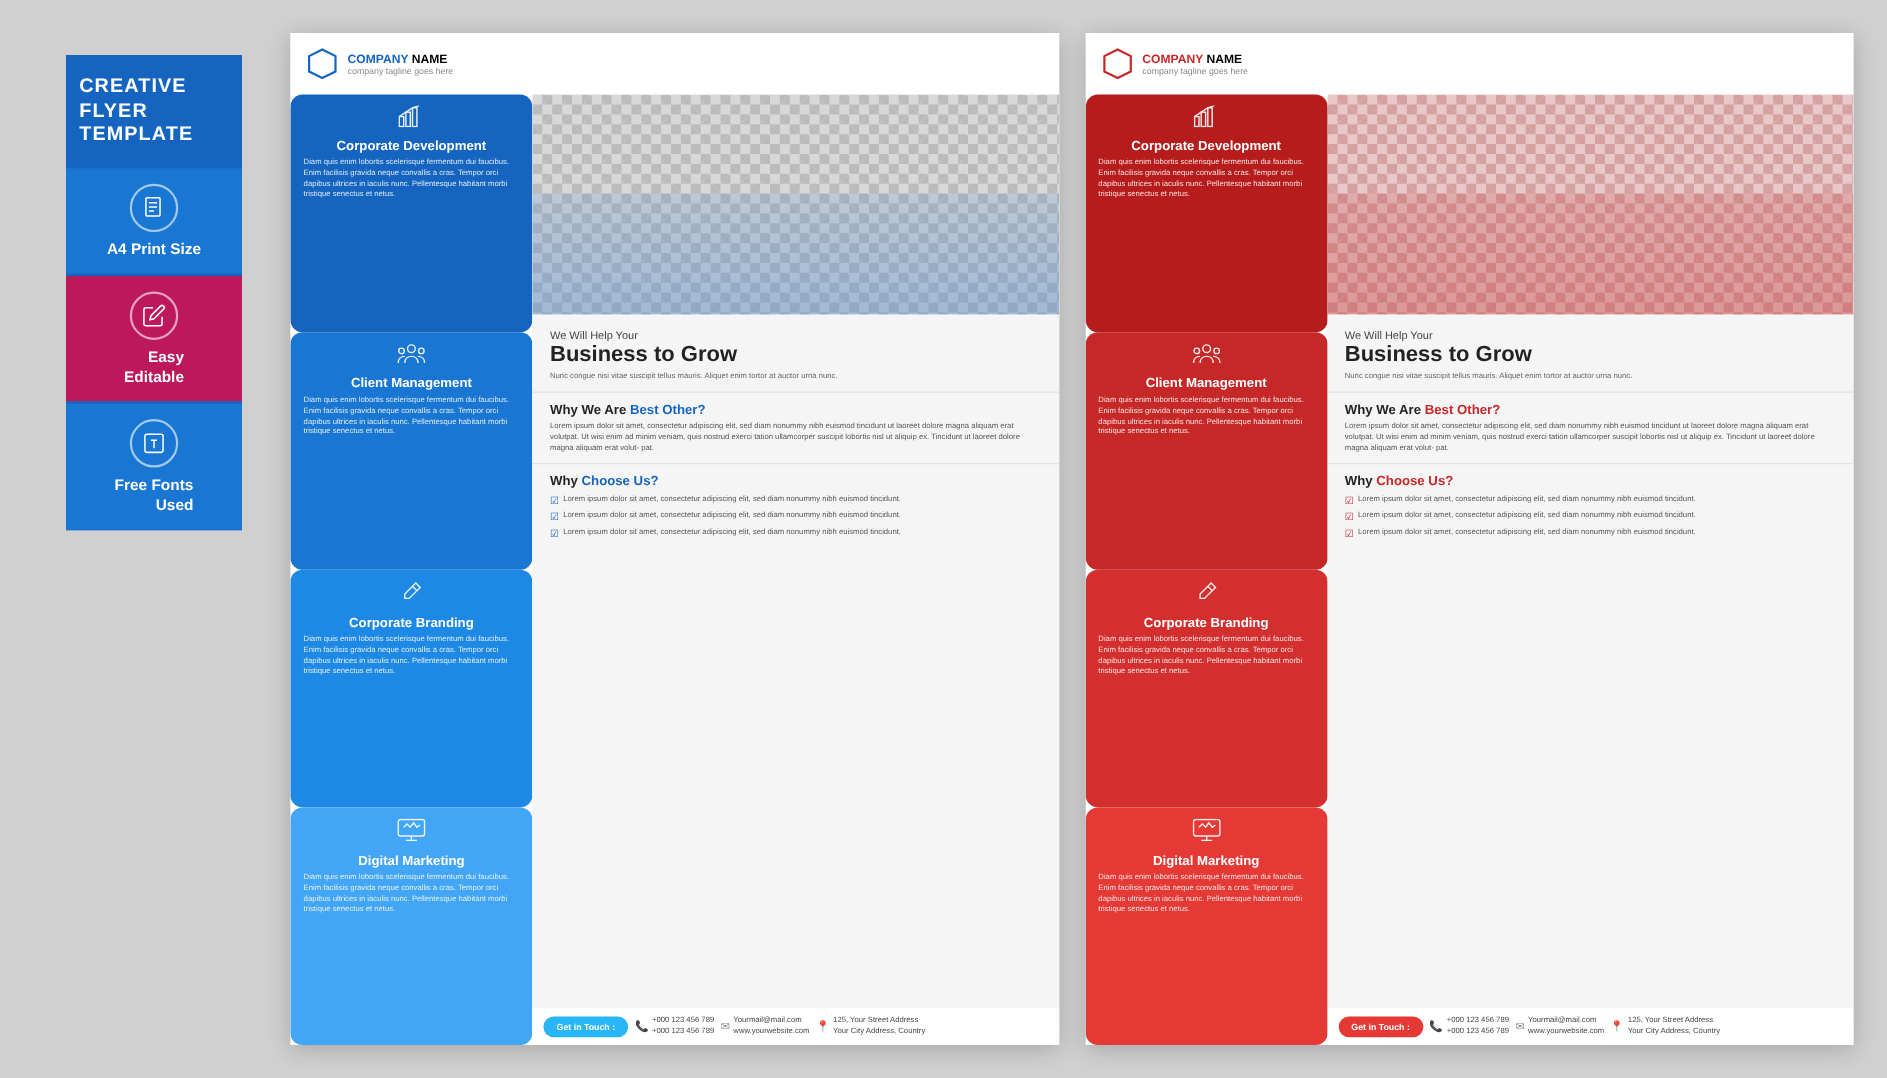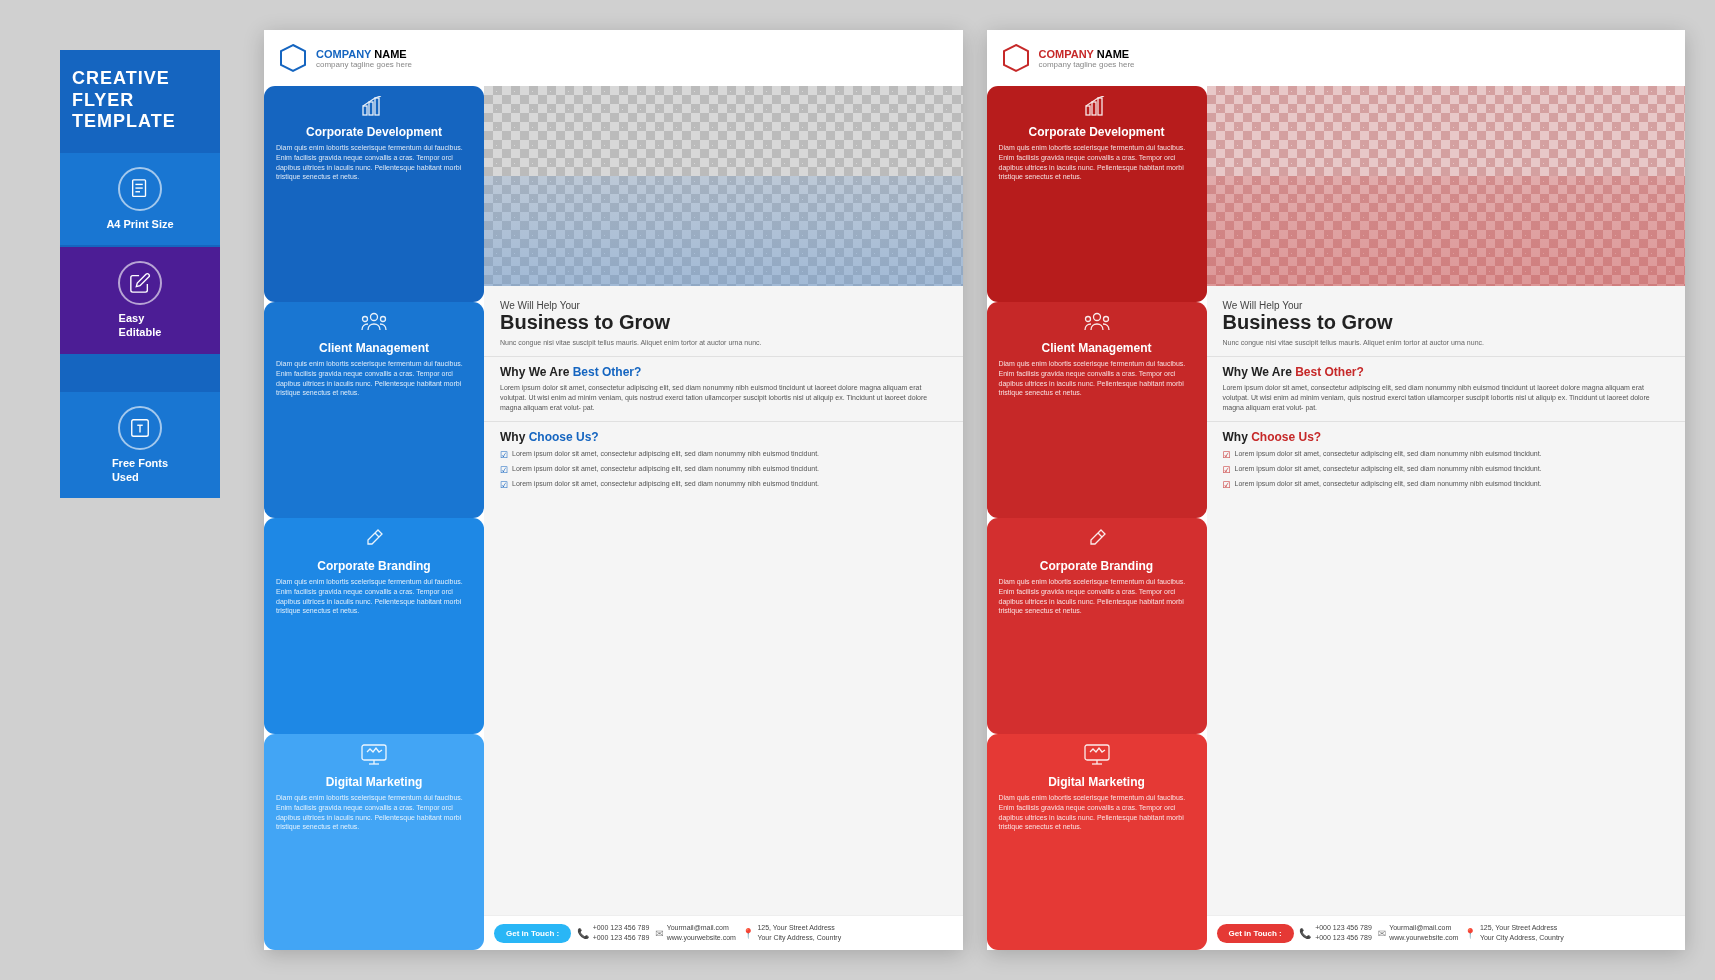--- a/index.html
+++ b/index.html
@@ -55,22 +55,22 @@
       border: 2px solid rgba(255,255,255,0.6);
       border-radius: 50%;
       display: flex;
       align-items: center;
       justify-content: center;
       color: white;
       font-size: 18px;
     }
     .sidebar-label {
       color: white;
-      font-size: 11px;
-      text-align: left;
+      font-size: 14px;
+      text-align: right;
       font-weight: 600;
       line-height: 1.3;
     }
 
     
     .main {
       position: absolute;
       left: 240px;
       top: 30px;
       right: 30px;
@@ -194,32 +194,32 @@
         <rect x="4" y="2" width="14" height="18" rx="1"></rect>
         <line x1="7" y1="7" x2="15" y2="7"></line>
         <line x1="7" y1="11" x2="15" y2="11"></line>
         <line x1="7" y1="15" x2="12" y2="15"></line>
       </svg>
     </div>
     <div class="sidebar-label">A4
 Print Size</div>
   </div>
 
-  <div class="sidebar-item" style="background:#4c1d95;">
+  <div class="sidebar-item" style="background:#be185d;">
     <div class="sidebar-icon">
       <svg width="22" height="22" viewBox="0 0 24 24" fill="none" stroke="white" stroke-width="1.5">
         <path d="M11 4H4a2 2 0 0 0-2 2v14a2 2 0 0 0 2 2h14a2 2 0 0 0 2-2v-7"></path>
         <path d="M18.5 2.5a2.121 2.121 0 0 1 3 3L12 15l-4 1 1-4 9.5-9.5z"></path>
       </svg>
     </div>
     <div class="sidebar-label">Easy<br>Editable</div>
   </div>
 
 
-  <div class="sidebar-item" style="background:#1976d2;margin-top:36px;">
+  <div class="sidebar-item" style="background:#1976d2;">
     <div class="sidebar-icon">
       <svg width="22" height="22" viewBox="0 0 24 24" fill="none" stroke="white" stroke-width="1.5">
         <rect x="3" y="3" width="18" height="18" rx="2"></rect>
         <line x1="9" y1="9" x2="15" y2="9"></line>
         <line x1="12" y1="9" x2="12" y2="17"></line>
       </svg>
     </div>
     <div class="sidebar-label">Free Fonts<br>Used</div>
   </div>
 

